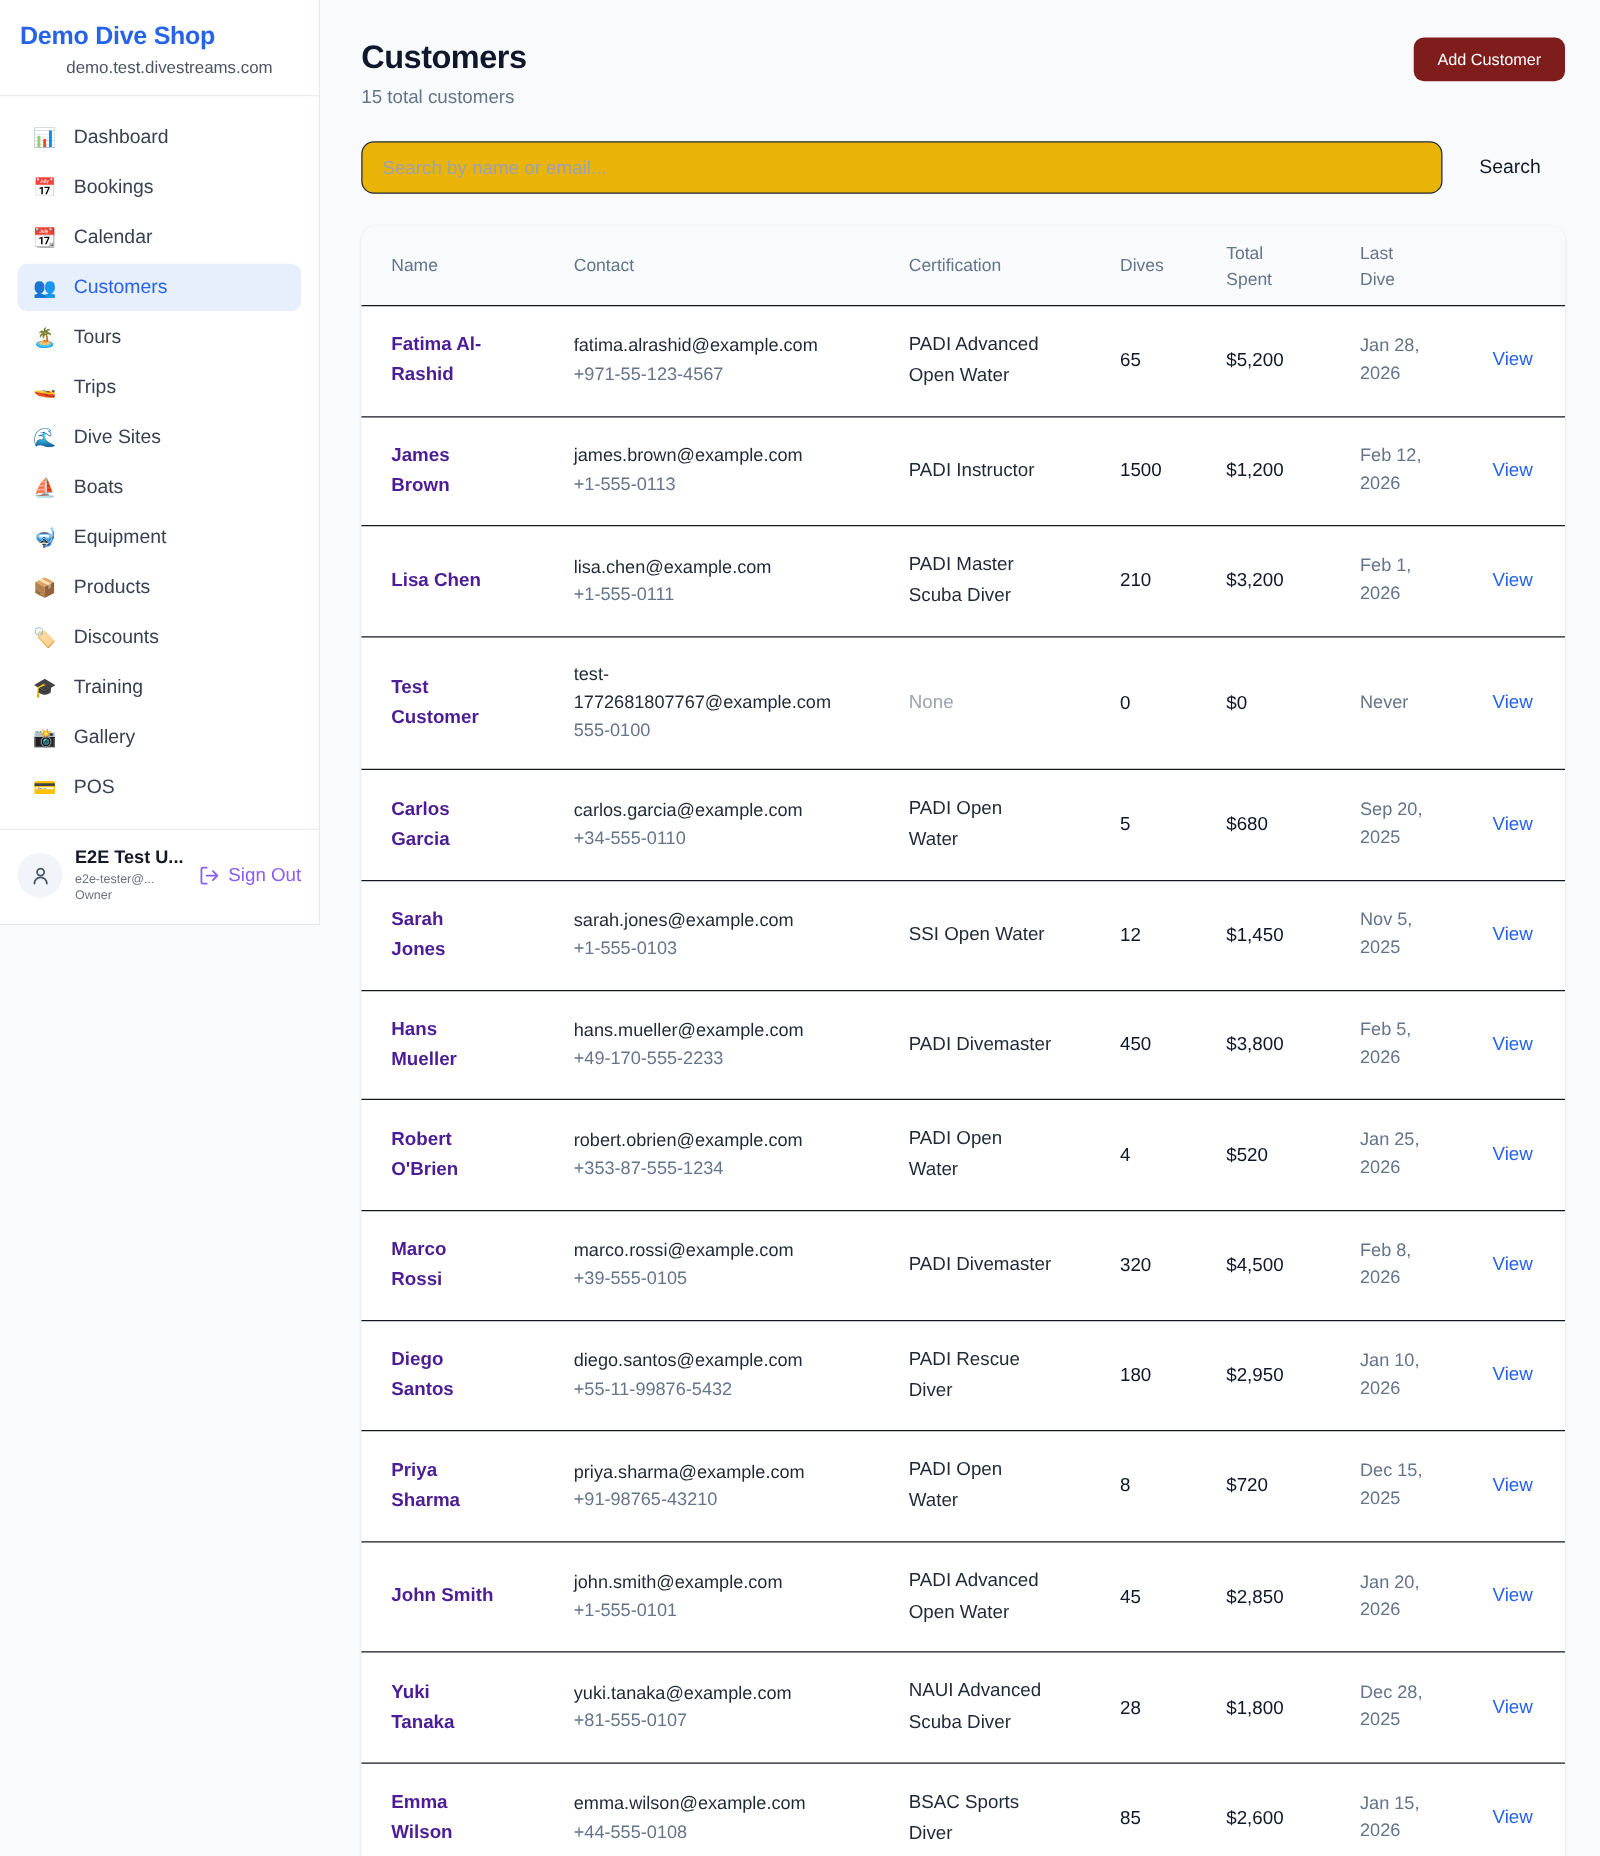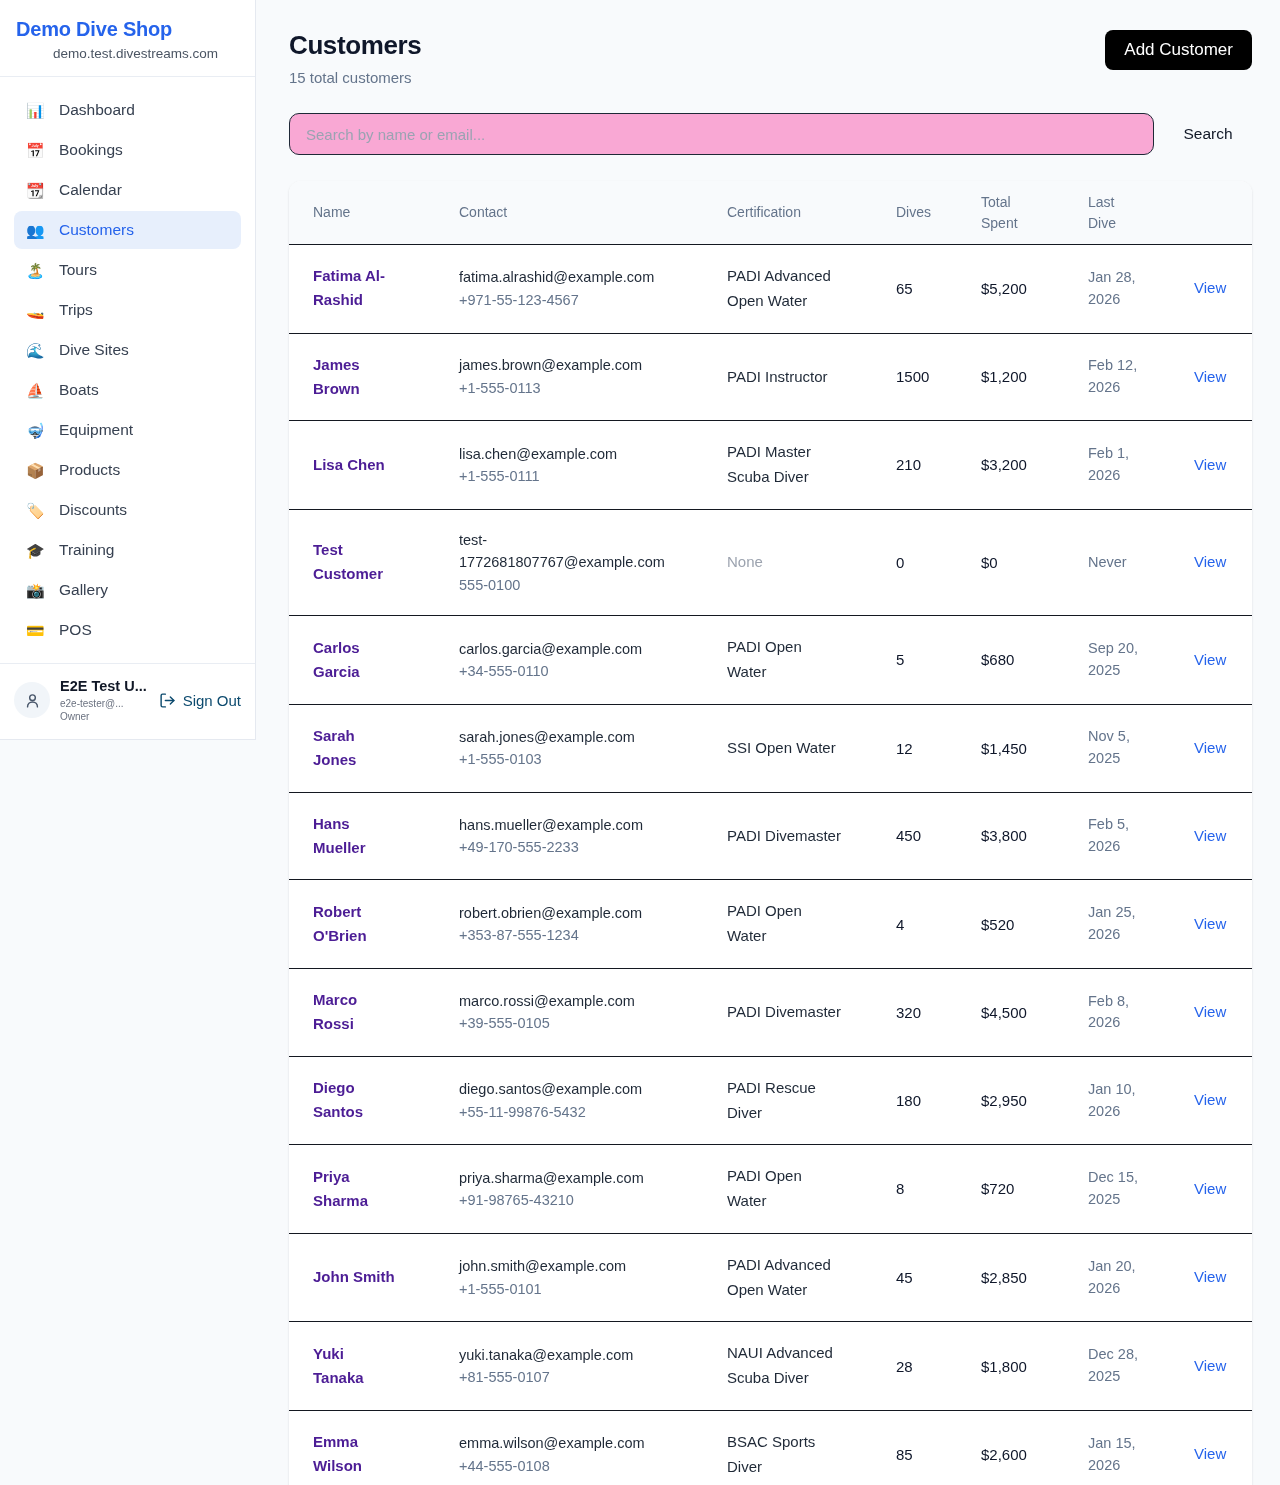--- a/index.html
+++ b/index.html
@@ -43,40 +43,40 @@
     background: #f1f5f9; color: #475569;
     display: flex; align-items: center; justify-content: center; flex: none;
   }
   .user-info { line-height: 1.35; min-width: 0; }
   .user-name { font-size: 14.5px; font-weight: 700; color: #111827; white-space: nowrap; }
   .user-email, .user-role { font-size: 10px; color: #6b7280; white-space: nowrap; }
   .signout-btn {
     margin-left: auto;
     display: flex; align-items: center; gap: 7px;
     background: none; border: none; cursor: pointer;
-    font-family: inherit; font-size: 15px; color: #0c4a6e;
+    font-family: inherit; font-size: 15px; color: #8b5cf6;
   }
 
   
   .main { margin-left: 257px; padding: 30px 28px 24px 32px; }
   .main-header { display: flex; justify-content: space-between; align-items: flex-start; }
   .page-title { font-size: 26px; font-weight: 700; color: #0f172a; letter-spacing: -0.4px; }
   .page-subtitle { font-size: 15px; color: #64748b; margin-top: 8px; }
   .add-btn {
-    background: #000000; color: #ffffff;
+    background: #7f1d1d; color: #ffffff;
     border: none; border-radius: 8px;
     padding: 10px 19px; font-family: inherit;
-    font-size: 17px; font-weight: 500; cursor: pointer;
+    font-size: 13px; font-weight: 500; cursor: pointer;
   }
 
   .search-row { margin-top: 27px; display: flex; align-items: center; }
   .search-input {
     flex: 1; height: 42px;
     border: 1.5px solid #1f2937; border-radius: 10px;
-    background: #f9a8d4; padding: 16px 16px;
+    background: #eab308; padding: 16px 16px;
     font-family: inherit; font-size: 15px; color: #0f172a;
   }
   .search-input::placeholder { color: #9aa3b2; }
   .search-btn {
     margin-left: 10px; width: 88px;
     background: none; border: none; cursor: pointer;
     font-family: inherit; font-size: 15.5px; color: #111827;
   }
 
   

